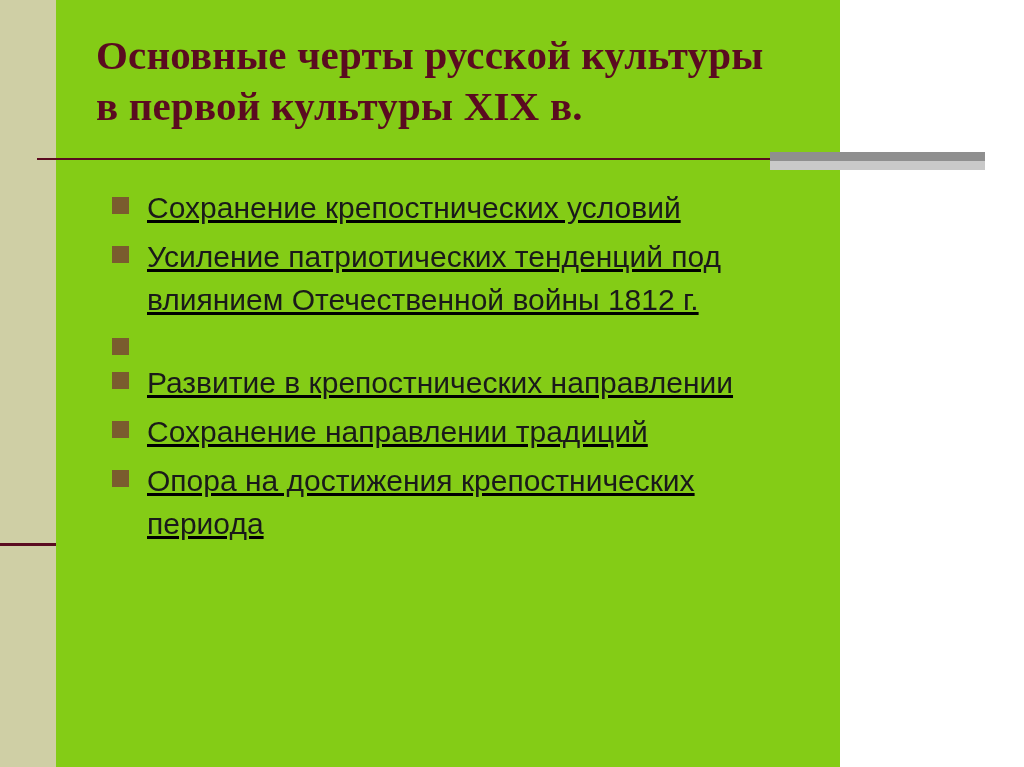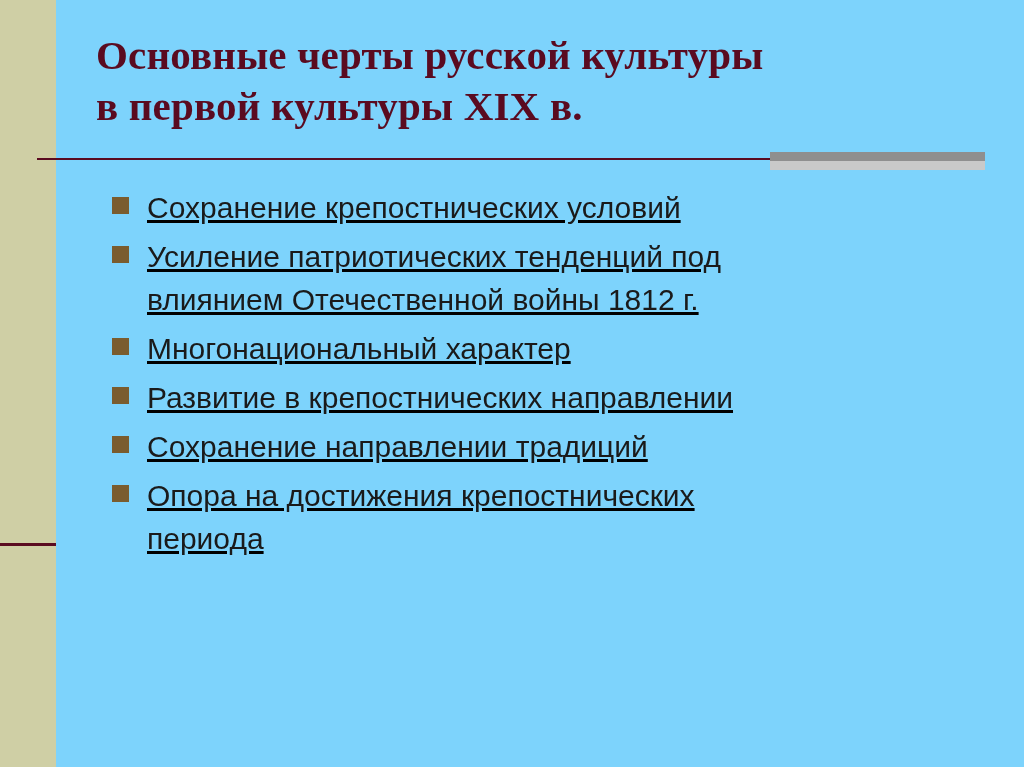--- a/index.html
+++ b/index.html
@@ -9,23 +9,23 @@
   }
   body {
     width: 1024px;
     height: 767px;
     overflow: hidden;
     font-family: "Liberation Sans", sans-serif;
   }
 
   .slide {
     position: relative;
-    width: 1024px;
+    width: 840px;
     height: 767px;
-    background: #7dd3fc;
+    background: #84cc16;
   }
 
   
   .left-band {
     position: absolute;
     left: 0;
     top: 0;
     width: 56px;
     height: 767px;
     background: #cfcfa5;
@@ -146,21 +146,20 @@
       <span class="bullet-text">Сохранение крепостнических условий</span>
     </div>
 
     <div class="bullet-item">
       <span class="bullet-marker"></span>
       <span class="bullet-text">Усиление патриотических тенденций под влиянием Отечественной войны 1812 г.</span>
     </div>
 
     <div class="bullet-item">
       <span class="bullet-marker"></span>
-      <span class="bullet-text">Многонациональный характер</span>
     </div>
 
     <div class="bullet-item">
       <span class="bullet-marker"></span>
       <span class="bullet-text">Развитие в крепостнических направлении</span>
     </div>
 
     <div class="bullet-item">
       <span class="bullet-marker"></span>
       <span class="bullet-text">Сохранение направлении традиций</span>

